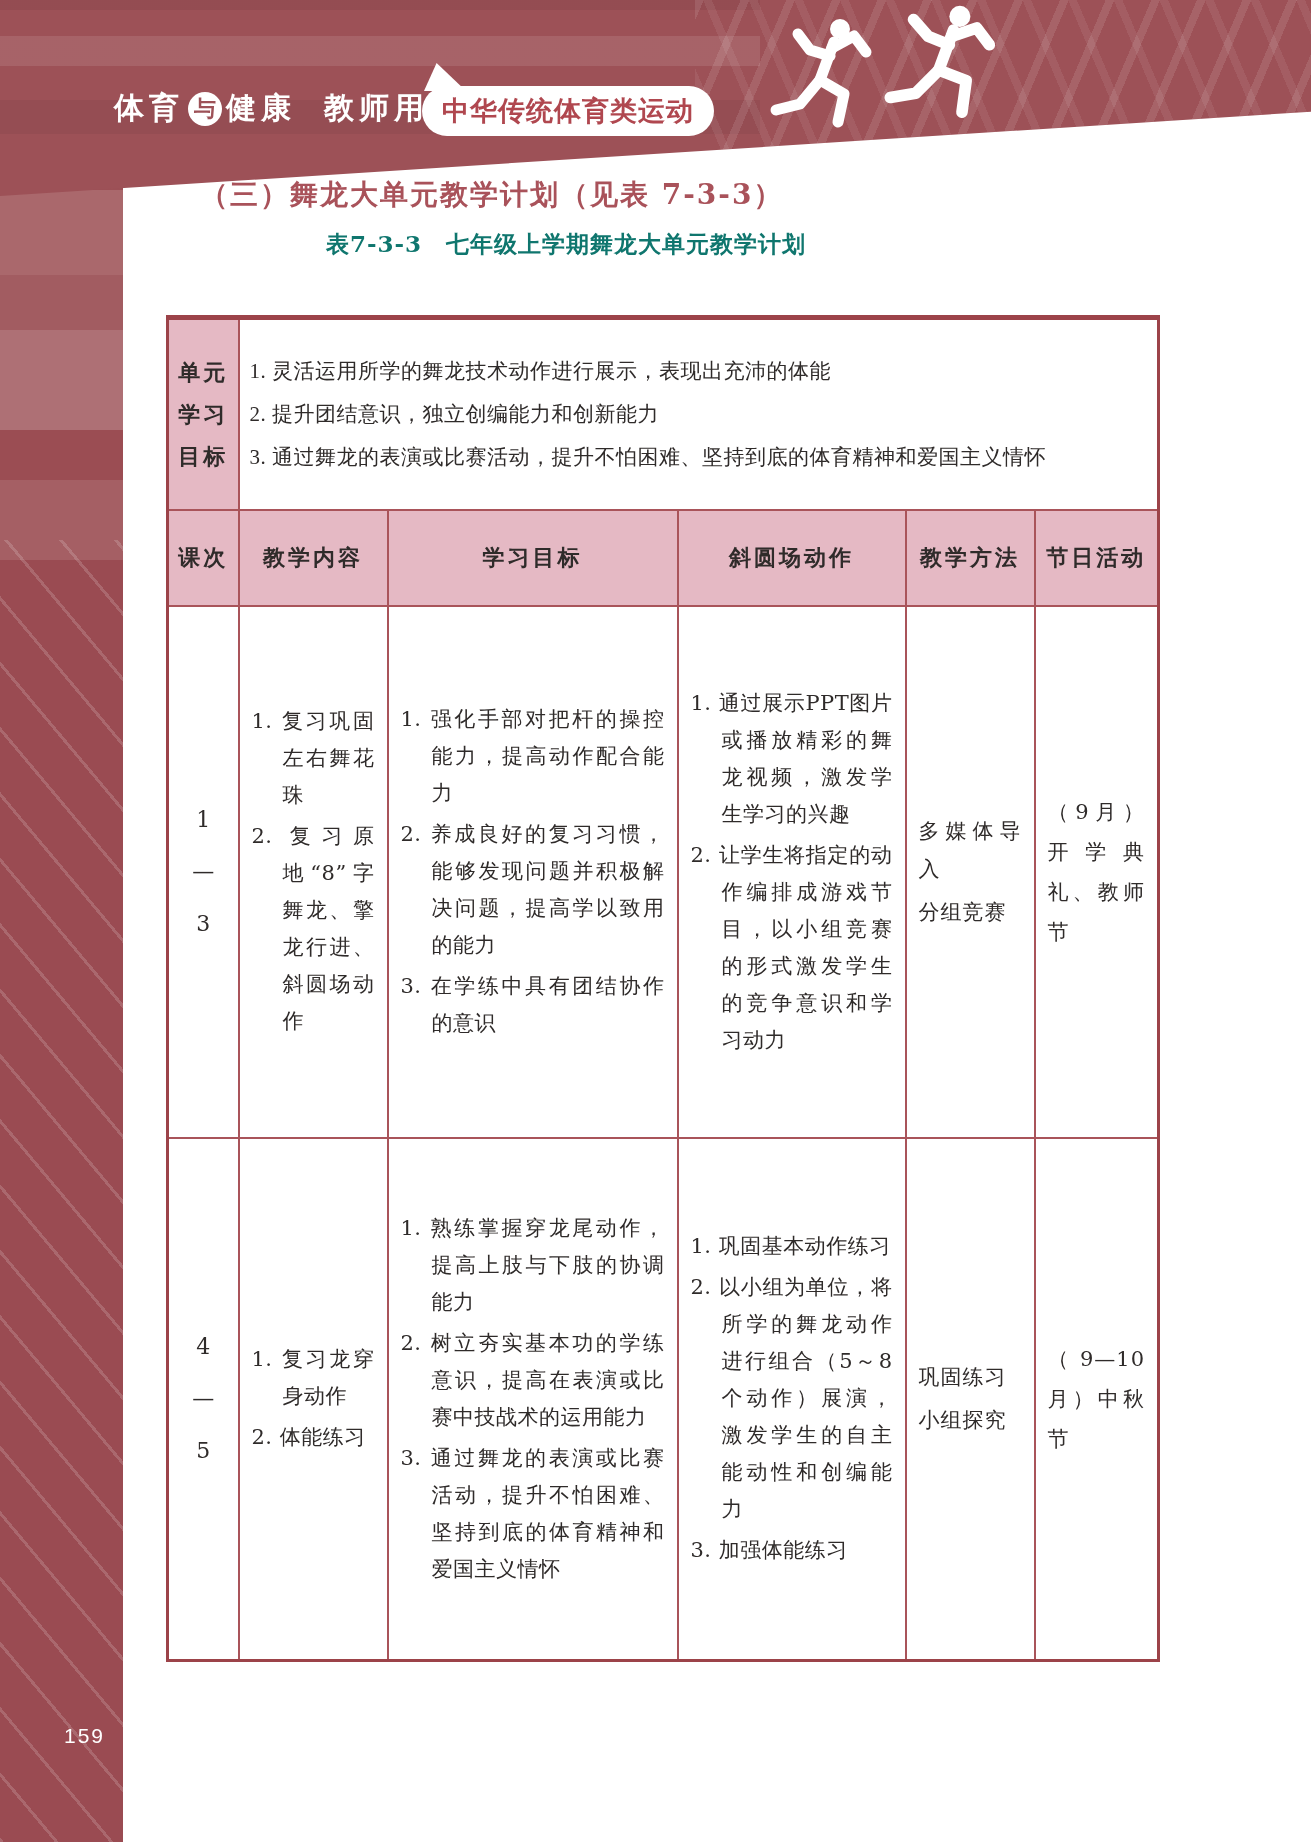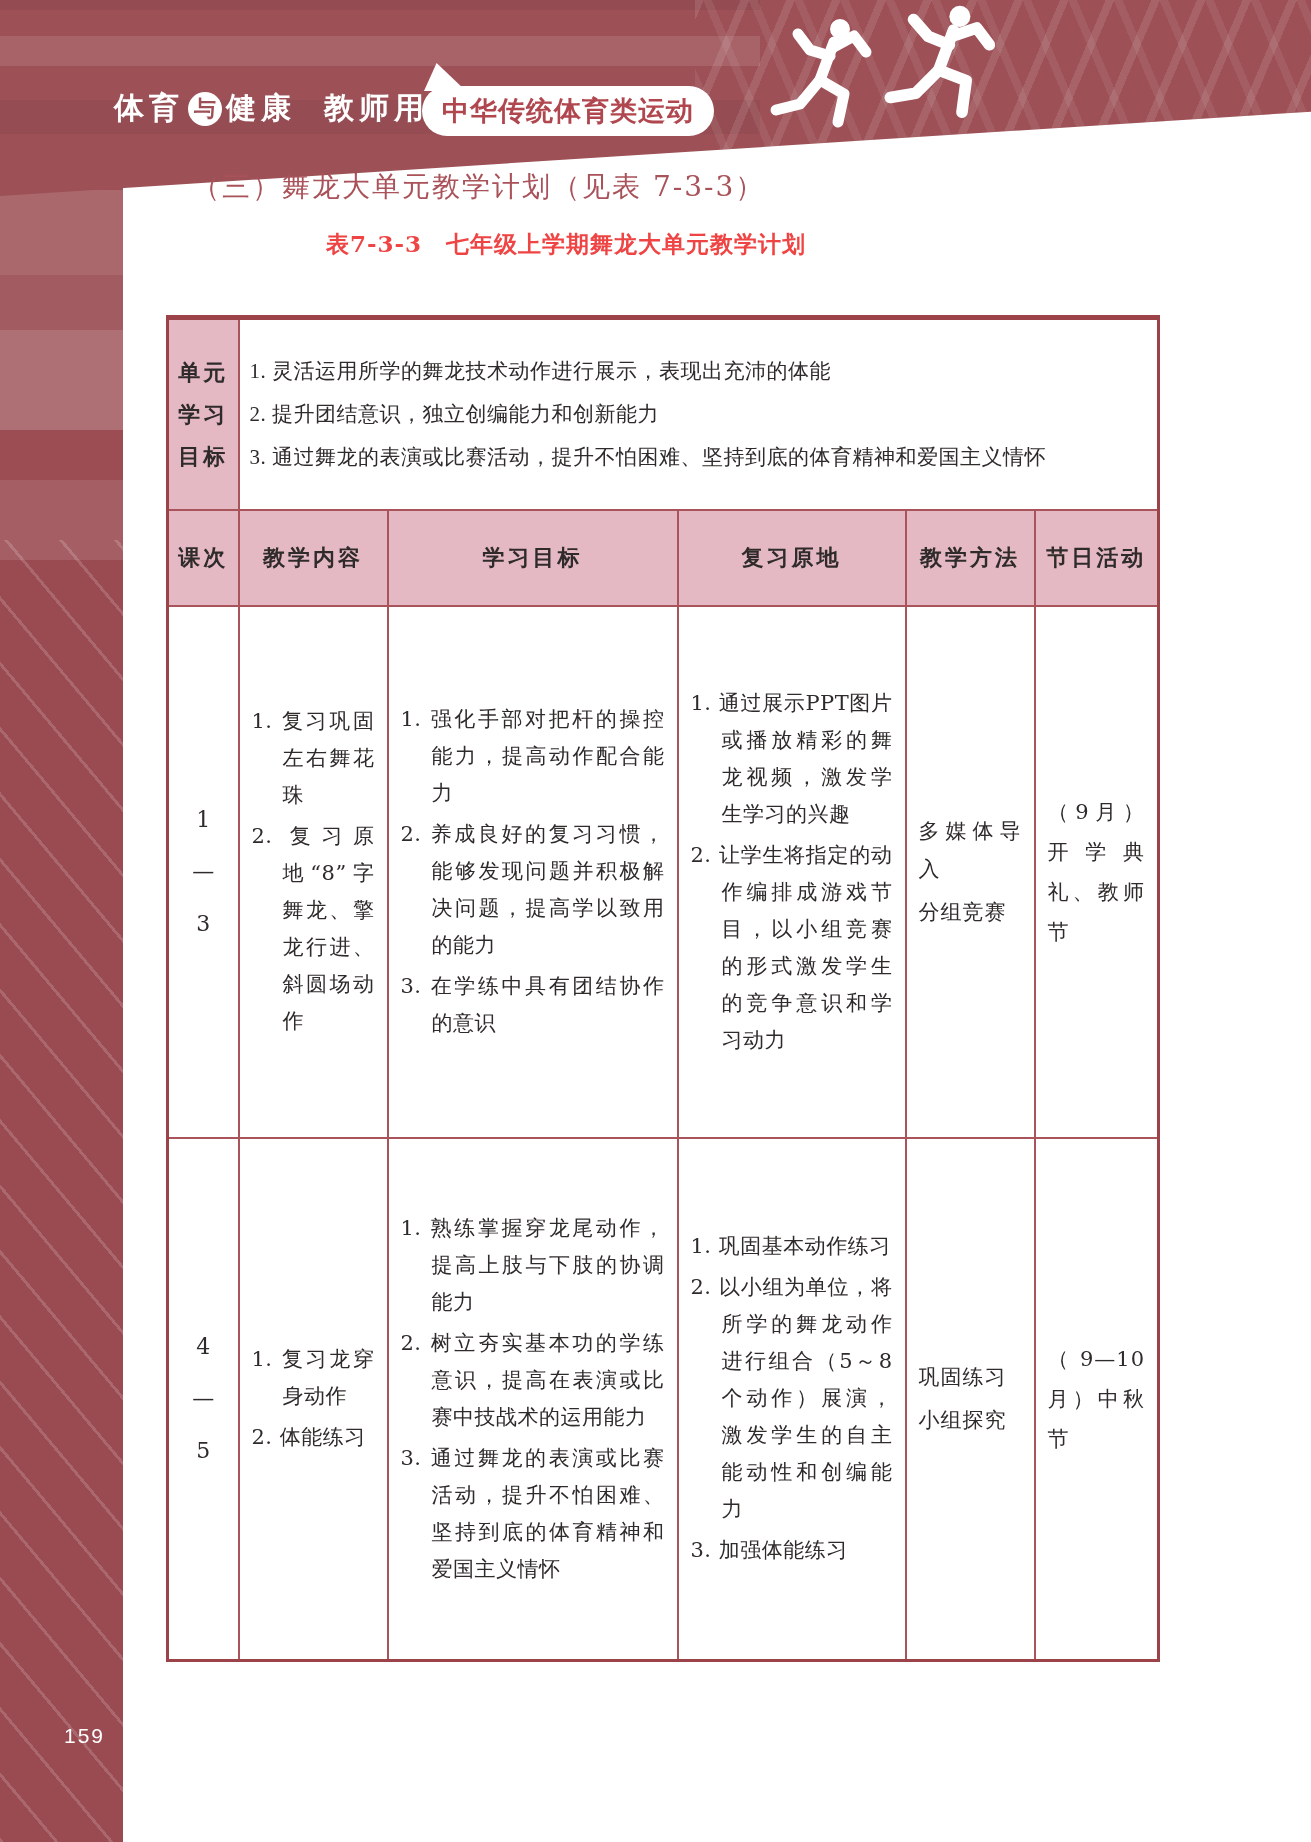--- a/index.html
+++ b/index.html
@@ -38,24 +38,24 @@
   .badge{position:absolute;left:422px;top:86px;z-index:5;background:#fff;color:var(--badge_red);
          font-weight:bold;font-size:27px;line-height:1;padding:11px 20px 12px;border-radius:26px;
          letter-spacing:1px;white-space:nowrap;}
   .badge-pointer{position:absolute;left:2px;top:-23px;width:42px;height:28px;background:#fff;
          clip-path:polygon(30% 0,100% 100%,0 100%);}
 
   .runner{position:absolute;z-index:5;}
   .r1{left:768px;top:16px;}
   .r2{left:884px;top:2px;}
 
-  .sec-title{position:absolute;left:188px;top:164px;margin:4px;z-index:3;font-size:28px;
-         color:var(--title_red);font-weight:normal;letter-spacing:2px;}
+  .sec-title{position:absolute;left:188px;top:164px;margin:12px;z-index:3;font-size:28px;
+         color:var(--title_red);font-weight:bold;letter-spacing:2px;}
   .tbl-caption{position:absolute;left:166px;width:800px;top:229px;z-index:3;text-align:center;
-         font-size:23px;font-weight:bold;color:#ef4444;letter-spacing:1px;}
+         font-size:23px;font-weight:bold;color:#0f766e;letter-spacing:1px;}
 
   
   .plan{position:absolute;left:166px;top:315px;width:991px;z-index:3;background:#fff;
         border-collapse:collapse;table-layout:fixed;
         border:3px solid var(--outer_border);border-top-width:5px;}
   .plan th,.plan td{border:2px solid var(--table_border);vertical-align:middle;color:var(--text);
         padding:0;overflow:hidden;}
   .pink{background:var(--pink);}
   .goal-row{height:192px;}
   .head-row{height:96px;margin-top:44px;}
@@ -152,21 +152,21 @@
               <div class="hang">1. 灵活运用所学的舞龙技术动作进行展示，表现出充沛的体能</div>
               <div class="hang">2. 提升团结意识，独立创编能力和创新能力</div>
               <div class="hang">3. 通过舞龙的表演或比赛活动，提升不怕困难、坚持到底的体育精神和爱国主义情怀</div>
             </div>
         </td>
       </tr>
       <tr class="head-row">
         <th class="pink col-head">课次</th>
         <th class="pink col-head">教学内容</th>
         <th class="pink col-head">学习目标</th>
-        <th class="pink col-head">复习原地</th>
+        <th class="pink col-head">斜圆场动作</th>
         <th class="pink col-head">教学方法</th>
         <th class="pink col-head">节日活动</th>
       </tr>
       <tr class="row-a">
         <td>
           <div>
               <div class="lesson-line">1</div>
               <div class="lesson-line">—</div>
               <div class="lesson-line">3</div>
             </div>

